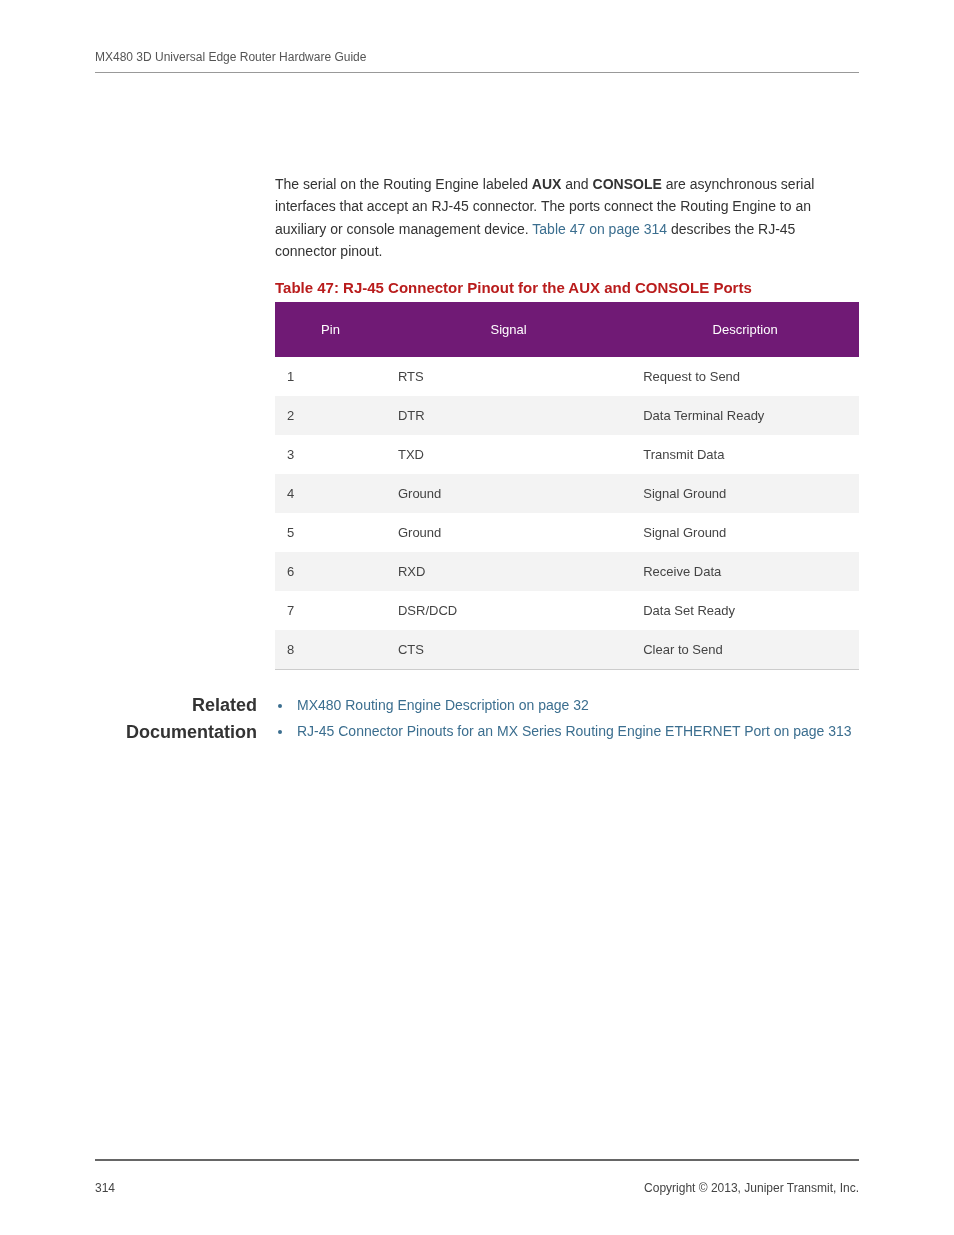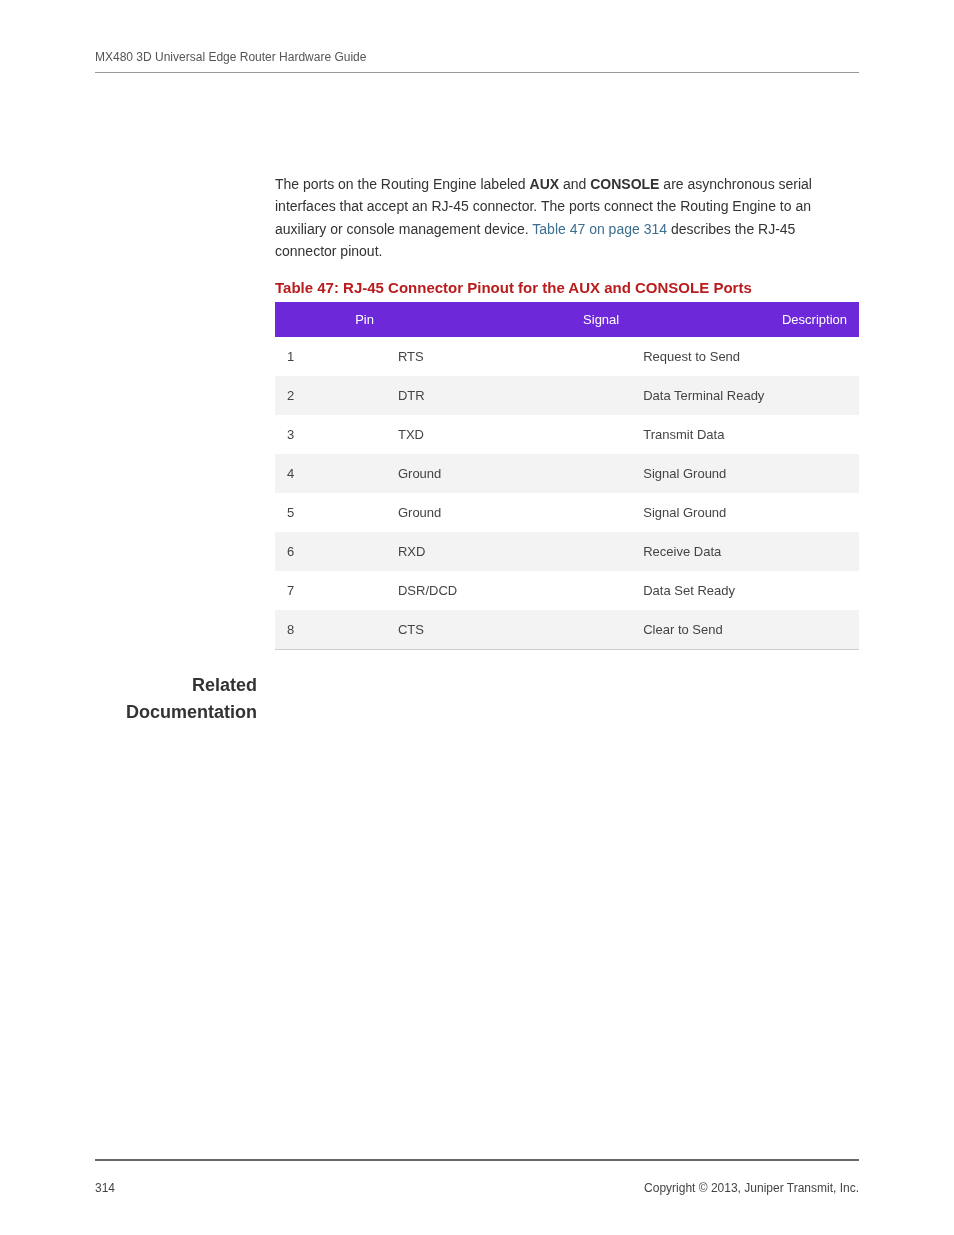--- a/index.html
+++ b/index.html
@@ -45,25 +45,25 @@
       font-weight: 700;
       color: #b91c1c;
       margin: 0 0 6px 0;
     }
     table.pinout {
       width: 100%;
       border-collapse: collapse;
       font-size: 13px;
     }
     table.pinout th {
-      text-align: right;
-      background: #6d28d9;
+      text-align: center;
+      background: #701a75;
       color: #fff;
       font-weight: 400;
-      padding: 10px 12px;
+      padding: 20px 12px;
     }
     table.pinout td {
       padding: 12px 12px;
       color: #444;
     }
     table.pinout tr.odd td { background: #fff; }
     table.pinout tr.even td { background: #f3f3f3; }
     table.pinout col.c1 { width: 19%; }
     table.pinout col.c2 { width: 42%; }
     table.pinout col.c3 { width: 39%; }
@@ -107,21 +107,21 @@
 </head>
 <body>
 
 <div class="page">
 
   <div class="running-header">MX480 3D Universal Edge Router Hardware Guide</div>
 
 
   <div class="body-indent">
     <p class="intro">
-      <span>The ports on the Routing Engine labeled </span><b>AUX</b><span> and </span><b>CONSOLE</b><span> are asynchronous serial interfaces that accept an RJ-45 connector. The ports connect the Routing Engine to an auxiliary or console management device. </span><span class="link">Table 47 on page 314</span><span> describes the RJ-45 connector pinout.</span>
+      <span>The serial on the Routing Engine labeled </span><b>AUX</b><span> and </span><b>CONSOLE</b><span> are asynchronous serial interfaces that accept an RJ-45 connector. The ports connect the Routing Engine to an auxiliary or console management device. </span><span class="link">Table 47 on page 314</span><span> describes the RJ-45 connector pinout.</span>
     </p>
 
     <h2 class="table-caption">Table 47: RJ-45 Connector Pinout for the AUX and CONSOLE Ports</h2>
 
     <table class="pinout">
       <colgroup>
           <col class="c1">
           <col class="c2">
           <col class="c3">
         </colgroup>
@@ -175,20 +175,24 @@
         </tr>
       </tbody>
     </table>
   </div>
 
   <div class="related-wrap">
     <div class="related-label">
       <span>Related</span><br>
       <span>Documentation</span>
     </div>
+    <ul class="related-list">
+      <li>MX480 Routing Engine Description on page 32</li>
+      <li>RJ-45 Connector Pinouts for an MX Series Routing Engine ETHERNET Port on page 313</li>
+    </ul>
   </div>
 
   <div class="footer">
     <span>314</span>
     <span>Copyright © 2013, Juniper Transmit, Inc.</span>
   </div>
 
 </div>
 
 </body></html>

